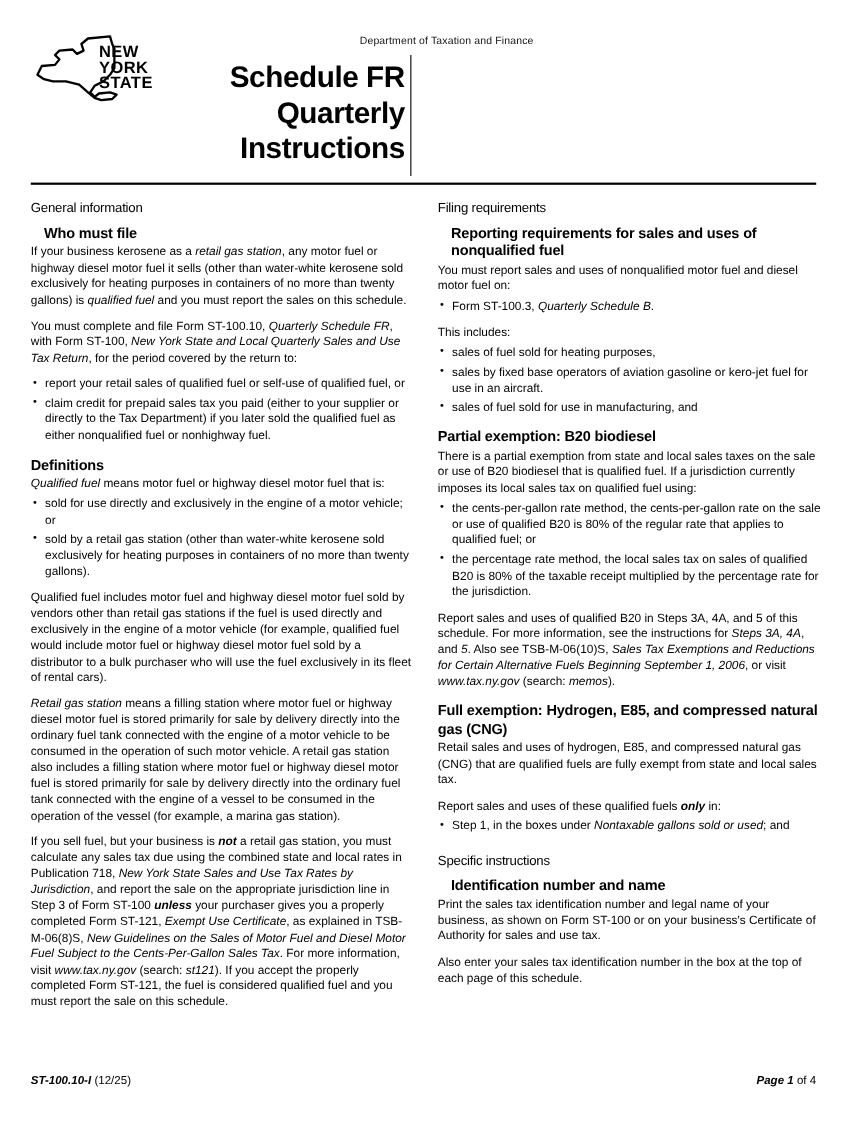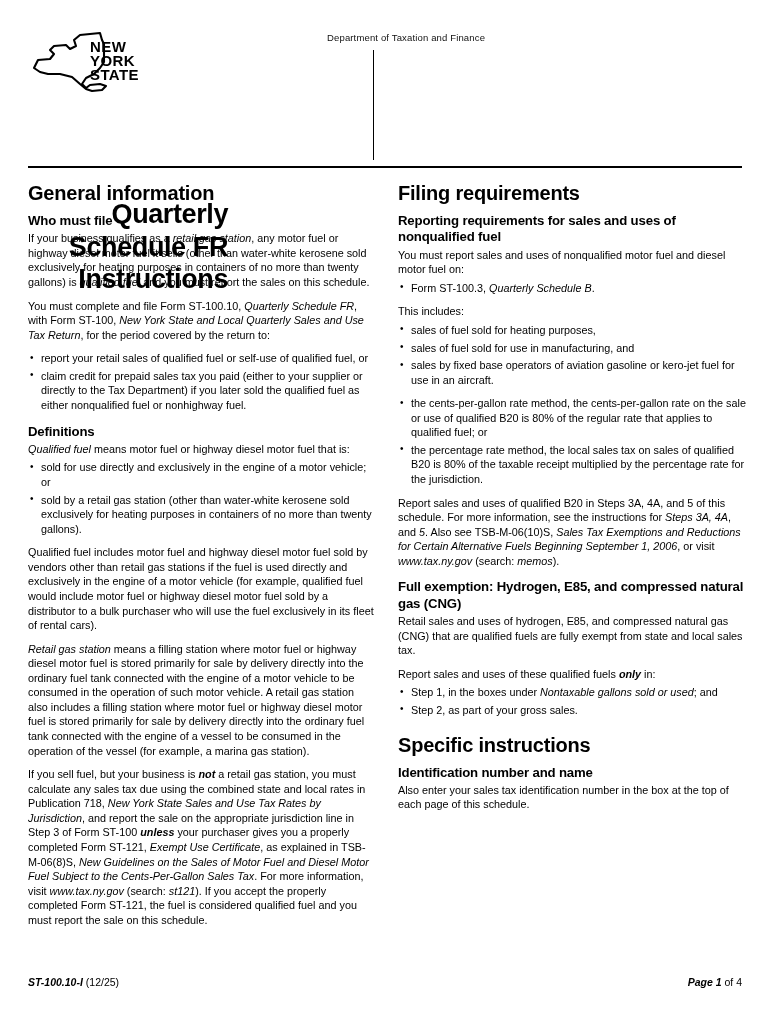--- a/index.html
+++ b/index.html
@@ -22,21 +22,20 @@
     padding: 26px 28px 0 28px;
     position: relative;
   }
 
   
   .header {
     display: flex;
     align-items: flex-start;
     position: relative;
     height: 132px;
-    flex-direction: column;
   }
   .logo-block {
     width: 140px;
     flex: 0 0 140px;
     padding-top: 4px;
   }
   .logo-block svg { display: block; }
 
   .title-block {
     flex: 0 0 200px;
@@ -105,35 +104,35 @@
     display: flex;
     margin-top: 14px;
     gap: 22px;
   }
   .col {
     width: 348px;
     flex: 0 0 348px;
   }
 
   h1.sec {
-    font-size: 20px;
-    font-weight: bold;
+    font-size: 12px;
+    font-weight: normal;
     margin: 0 0 8px 0;
     letter-spacing: -0.2px;
   }
   h1.sec.spaced { margin-top: 16px; }
 
   h2.sub {
     font-size: 13.2px;
     font-weight: bold;
     margin: 11px 0 2px 0;
     line-height: 1.24;
     letter-spacing: -0.15px;
   }
-  h2.sub.first { margin-top: 0; }
+  h2.sub.first { margin-top: 0; margin-left: 12px; }
 
   p.body {
     font-size: 10.8px;
     line-height: 1.35;
     margin: 0 0 9px 0;
     text-align: left;
   }
   p.body.tight { margin-bottom: 4px; }
 
   ul.bul {
@@ -184,42 +183,42 @@
     <div class="logo-block">
       <svg width="132" height="80" viewBox="0 0 132 80">
         <path d="M6 38 L10 30 L22 29 L26 24 L22 20 L26 16 L38 15 L42 19 L48 16 L46 10 L52 5 L72 3 L74 10 L76 14 L76 32 L72 38 L66 44 L58 48 L54 54 L58 58 L62 55 L72 54 L78 56 L74 60 L64 61 L58 59 L52 54 L44 47 L32 44 L20 44 L12 42 Z" fill="none" stroke="#000" stroke-width="2.1" stroke-linejoin="round"></path>
         <text x="62" y="22" font-family="Liberation Sans, sans-serif" font-size="15" font-weight="bold" letter-spacing="0.4">NEW</text>
         <text x="62" y="36" font-family="Liberation Sans, sans-serif" font-size="15" font-weight="bold" letter-spacing="0.4">YORK</text>
         <text x="62" y="50" font-family="Liberation Sans, sans-serif" font-size="15" font-weight="bold" letter-spacing="0.4">STATE</text>
       </svg>
     </div>
 
     <div class="title-block">
+      <div class="form-title">Schedule FR</div>
       <div class="form-title">Quarterly</div>
-      <div class="form-title">Schedule FR</div>
       <div class="form-title">Instructions</div>
     </div>
 
     <div class="vrule"></div>
 
     <div class="dept-line">Department of Taxation and Finance</div>
 
   </div>
 
   <div class="header-rule"></div>
 
   <div class="columns">
 
     <div class="col">
 
       <h1 class="sec">General information</h1>
 
       <h2 class="sub first">Who must file</h2>
 
-      <p class="body"><span>If your business qualifies as a </span><i>retail gas station</i><span>, any motor fuel or highway diesel motor fuel it sells (other than water-white kerosene sold exclusively for heating purposes in containers of no more than twenty gallons) is </span><i>qualified fuel</i><span> and you must report the sales on this schedule.</span></p>
+      <p class="body"><span>If your business kerosene as a </span><i>retail gas station</i><span>, any motor fuel or highway diesel motor fuel it sells (other than water-white kerosene sold exclusively for heating purposes in containers of no more than twenty gallons) is </span><i>qualified fuel</i><span> and you must report the sales on this schedule.</span></p>
 
       <p class="body"><span>You must complete and file Form ST-100.10, </span><i>Quarterly Schedule FR</i><span>, with Form ST-100, </span><i>New York State and Local Quarterly Sales and Use Tax Return</i><span>, for the period covered by the return to:</span></p>
 
       <ul class="bul">
         <li>report your retail sales of qualified fuel or self-use of qualified fuel, or</li>
         <li>claim credit for prepaid sales tax you paid (either to your supplier or directly to the Tax Department) if you later sold the qualified fuel as either nonqualified fuel or nonhighway fuel.</li>
       </ul>
 
       <h2 class="sub">Definitions</h2>
 
@@ -247,48 +246,50 @@
       <p class="body tight">You must report sales and uses of nonqualified motor fuel and diesel motor fuel on:</p>
 
       <ul class="bul">
         <li><span>Form ST-100.3, </span><i>Quarterly Schedule B</i><span>.</span></li>
       </ul>
 
       <p class="body tight">This includes:</p>
 
       <ul class="bul">
         <li>sales of fuel sold for heating purposes,</li>
+        <li>sales by fixed base operators of aviation gasoline or kero-jet fuel for use in an aircraft.</li>
         <li>sales of fuel sold for use in manufacturing, and</li>
-        <li>sales by fixed base operators of aviation gasoline or kero-jet fuel for use in an aircraft.</li>
-      </ul>
-
-
+      </ul>
+
+      <h2 class="sub">Partial exemption: B20 biodiesel</h2>
+
+      <p class="body tight">There is a partial exemption from state and local sales taxes on the sale or use of B20 biodiesel that is qualified fuel. If a jurisdiction currently imposes its local sales tax on qualified fuel using:</p>
 
       <ul class="bul">
         <li>the cents-per-gallon rate method, the cents-per-gallon rate on the sale or use of qualified B20 is 80% of the regular rate that applies to qualified fuel; or</li>
         <li>the percentage rate method, the local sales tax on sales of qualified B20 is 80% of the taxable receipt multiplied by the percentage rate for the jurisdiction.</li>
       </ul>
 
       <p class="body"><span>Report sales and uses of qualified B20 in Steps 3A, 4A, and 5 of this schedule. For more information, see the instructions for </span><i>Steps 3A, 4A</i><span>, and </span><i>5</i><span>. Also see TSB-M-06(10)S, </span><i>Sales Tax Exemptions and Reductions for Certain Alternative Fuels Beginning September 1, 2006</i><span>, or visit </span><i>www.tax.ny.gov</i><span> (search: </span><i>memos</i><span>).</span></p>
 
       <h2 class="sub">Full exemption: Hydrogen, E85, and compressed natural gas (CNG)</h2>
 
       <p class="body">Retail sales and uses of hydrogen, E85, and compressed natural gas (CNG) that are qualified fuels are fully exempt from state and local sales tax.</p>
 
       <p class="body tight"><span>Report sales and uses of these qualified fuels </span><b>only</b><span> in:</span></p>
 
       <ul class="bul">
         <li><span>Step 1, in the boxes under </span><i>Nontaxable gallons sold or used</i><span>; and</span></li>
-        <li>Step 2, as part of your gross sales.</li>
       </ul>
 
       <h1 class="sec spaced">Specific instructions</h1>
 
       <h2 class="sub first">Identification number and name</h2>
 
+      <p class="body">Print the sales tax identification number and legal name of your business, as shown on Form ST-100 or on your business's Certificate of Authority for sales and use tax.</p>
       <p class="body">Also enter your sales tax identification number in the box at the top of each page of this schedule.</p>
 
     </div>
   </div>
 
   <div class="footer">
     <div class="left"><b>ST-100.10-I</b> <span class="muted">(12/25)</span></div>
     <div class="right"><b>Page 1</b><span class="muted"> of 4</span></div>
   </div>
 

